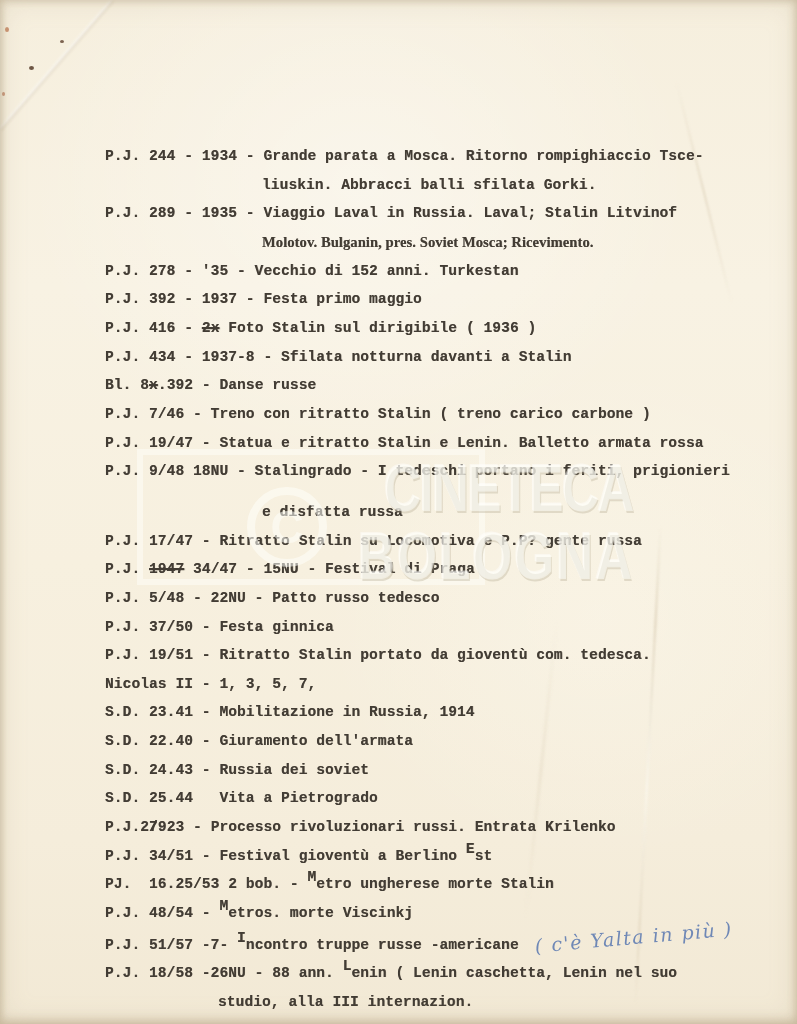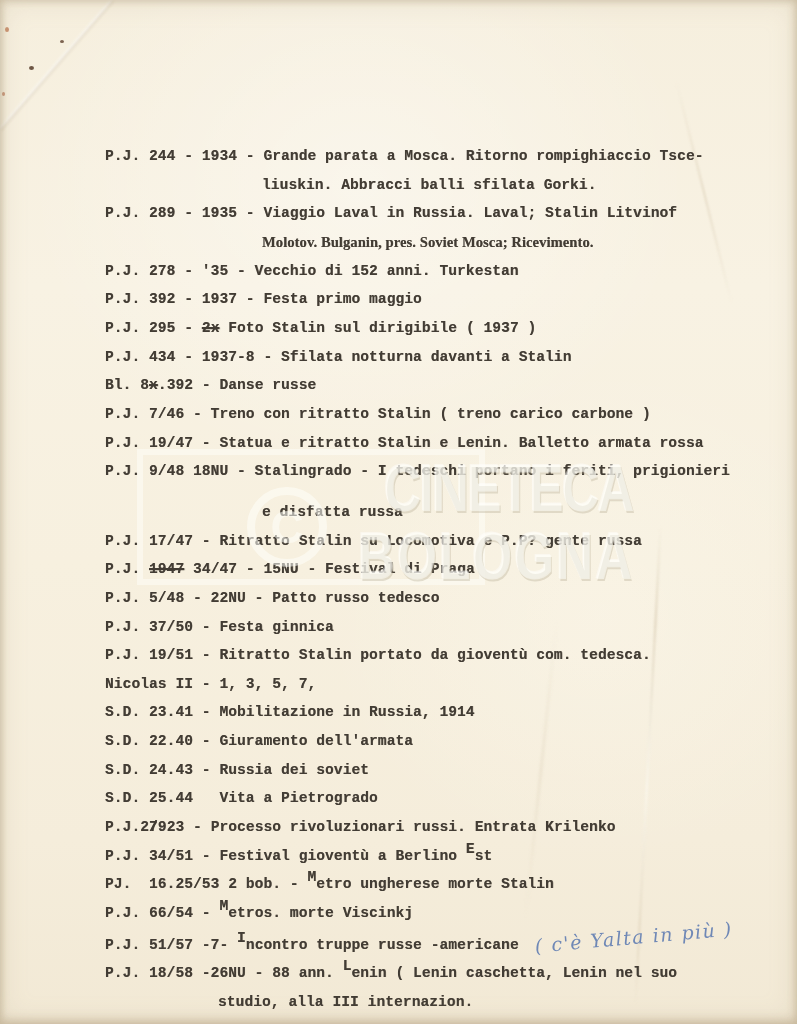--- a/index.html
+++ b/index.html
@@ -117,41 +117,41 @@
   <div class="speck s3"></div>
   <div class="speck s4"></div>
 
   <div class="typed-block" id="lines">
       <div class="line"><span class="seg">P.J. 244 - 1934 - Grande parata a Mosca. Ritorno rompighiaccio Tsce-</span></div>
       <div class="line" style="padding-left: 157px;"><span class="seg">liuskin. Abbracci balli sfilata Gorki.</span></div>
       <div class="line"><span class="seg">P.J. 289 - 1935 - Viaggio Laval in Russia. Laval; Stalin Litvinof</span></div>
       <div class="line" style="padding-left: 157px; font-family: Liberation Serif, serif;"><span class="seg">Molotov. Bulganin, pres. Soviet Mosca; Ricevimento.</span></div>
       <div class="line"><span class="seg">P.J. 278 - '35 - Vecchio di 152 anni. Turkestan</span></div>
       <div class="line"><span class="seg">P.J. 392 - 1937 - Festa primo maggio</span></div>
-      <div class="line"><span class="seg">P.J. 295 - </span><span class="seg seg-strike">2x</span><span class="seg"> Foto Stalin sul dirigibile ( 1937 )</span></div>
+      <div class="line"><span class="seg">P.J. 416 - </span><span class="seg seg-strike">2x</span><span class="seg"> Foto Stalin sul dirigibile ( 1936 )</span></div>
       <div class="line"><span class="seg">P.J. 434 - 1937-8 - Sfilata notturna davanti a Stalin</span></div>
       <div class="line"><span class="seg">Bl. 8</span><span class="seg seg-strike">x</span><span class="seg">.392 - Danse russe</span></div>
       <div class="line"><span class="seg">P.J. 7/46 - Treno con ritratto Stalin ( treno carico carbone )</span></div>
       <div class="line"><span class="seg">P.J. 19/47 - Statua e ritratto Stalin e Lenin. Balletto armata rossa</span></div>
       <div class="line"><span class="seg">P.J. 9/48 18NU - Stalingrado - I tedeschi portano i feriti, prigionieri</span></div>
       <div class="line" style="padding-left: 157px; margin-top: 12px;"><span class="seg">e disfatta russa</span></div>
       <div class="line"><span class="seg">P.J. 17/47 - Ritratto Stalin su Locomotiva e P.P? gente russa</span></div>
       <div class="line"><span class="seg">P.J. </span><span class="seg seg-strike">1947</span><span class="seg"> 34/47 - 15NU - Festival di Praga</span></div>
       <div class="line"><span class="seg">P.J. 5/48 - 22NU - Patto russo tedesco</span></div>
       <div class="line"><span class="seg">P.J. 37/50 - Festa ginnica</span></div>
       <div class="line"><span class="seg">P.J. 19/51 - Ritratto Stalin portato da gioventù com. tedesca.</span></div>
       <div class="line"><span class="seg">Nicolas II - 1, 3, 5, 7,</span></div>
       <div class="line"><span class="seg">S.D. 23.41 - Mobilitazione in Russia, 1914</span></div>
       <div class="line"><span class="seg">S.D. 22.40 - Giuramento dell'armata</span></div>
       <div class="line"><span class="seg">S.D. 24.43 - Russia dei soviet</span></div>
       <div class="line"><span class="seg">S.D. 25.44   Vita a Pietrogrado</span></div>
       <div class="line"><span class="seg">P.J.2</span><span class="seg seg-slashed">7</span><span class="seg">923 - Processo rivoluzionari russi. Entrata Krilenko</span></div>
       <div class="line"><span class="seg">P.J. 34/51 - Festival gioventù a Berlino </span><span class="seg seg-sup">E</span><span class="seg">st</span></div>
       <div class="line"><span class="seg">PJ.  16.25/53 2 bob. - </span><span class="seg seg-sup">M</span><span class="seg">etro ungherese morte Stalin</span></div>
-      <div class="line"><span class="seg">P.J. 66/54 - </span><span class="seg seg-sup">M</span><span class="seg">etros. morte Viscinkj</span></div>
+      <div class="line"><span class="seg">P.J. 48/54 - </span><span class="seg seg-sup">M</span><span class="seg">etros. morte Viscinkj</span></div>
       <div class="line"><span class="seg">P.J. 51/57 -7- </span><span class="seg seg-sup">I</span><span class="seg">ncontro truppe russe -americane</span><span class="seg seg-hand">( c'è Yalta in più )</span></div>
       <div class="line"><span class="seg">P.J. 18/58 -26NU - 88 ann. </span><span class="seg seg-sup">L</span><span class="seg">enin ( Lenin caschetta, Lenin nel suo</span></div>
       <div class="line" style="padding-left: 113px;"><span class="seg">studio, alla III internazion.</span></div>
     </div>
 
   <div class="watermark">
     <div class="wm-frame"></div>
     <div class="wm-copy">
       <span>C</span>
     </div>

